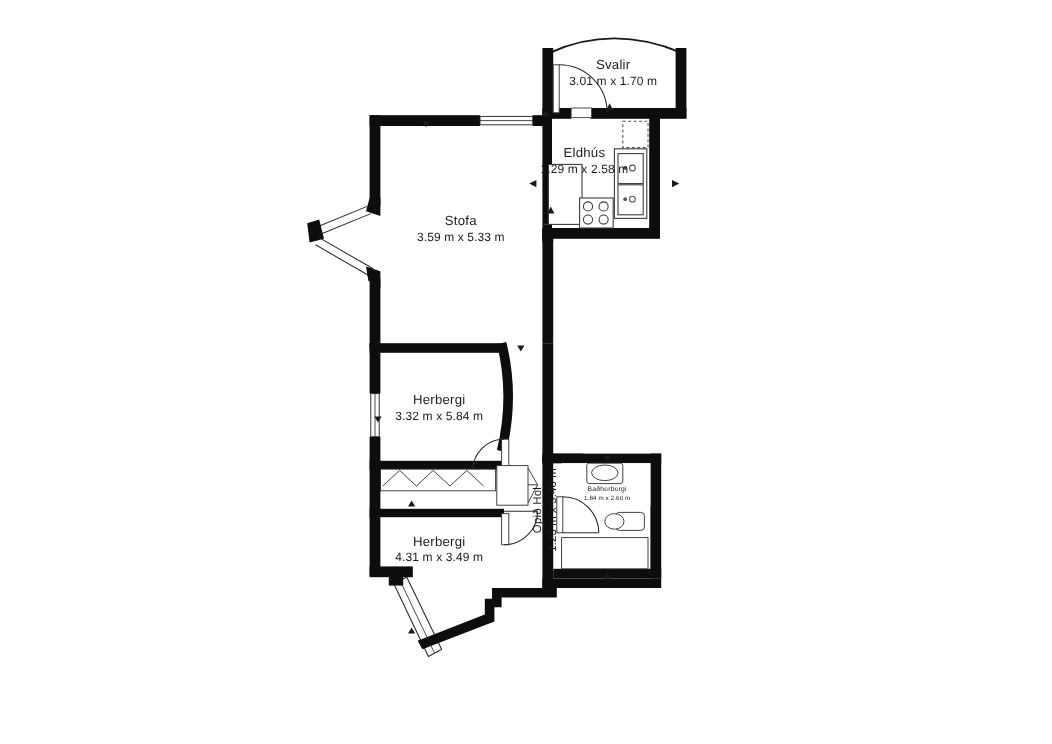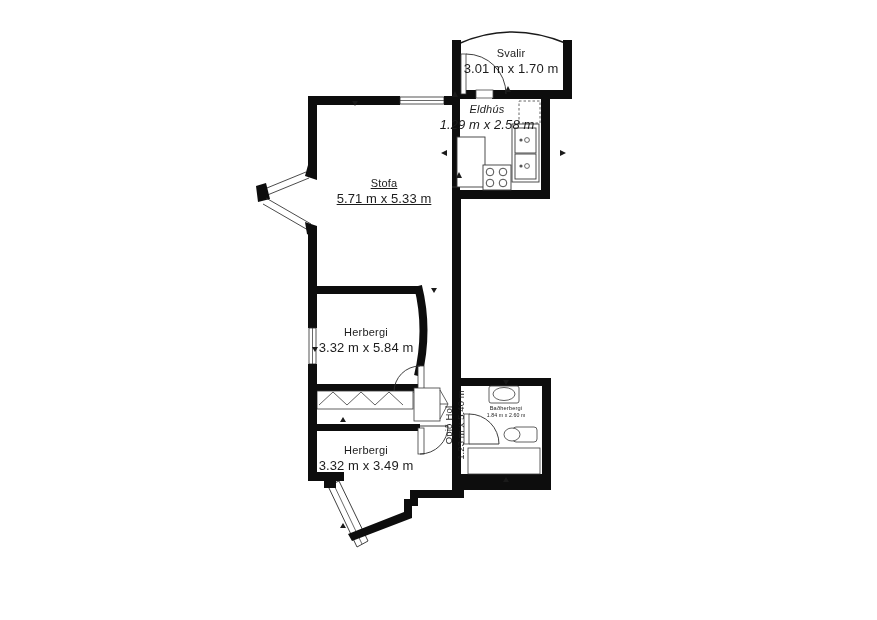--- a/index.html
+++ b/index.html
@@ -32,21 +32,21 @@
     white-space: nowrap;
     pointer-events: none;
   }
   .room-label .rname {
     display: block;
     font-size: 11px;
     letter-spacing: .2px;
   }
   .room-label .rdim {
     display: block;
-    font-size: 13px;
+    font-size: 10px;
     letter-spacing: .1px;
   }
   .room-label.tiny .rname { font-size: 5.6px; }
   .room-label.tiny .rdim  { font-size: 5.2px; }
   .room-label.vertical {
     transform-origin: center center;
     transform: translate(-50%, -50%) rotate(-90deg);
   }
   .room-label.vertical .rname { font-size: 9.5px; }
   .room-label.vertical .rdim  { font-size: 9.5px; }
@@ -247,38 +247,38 @@
       <polygon points="503,482 509,482 506,477"></polygon>
       <polygon points="452,97 458,97 455,91"></polygon>
     </g>
   </svg>
 
   <div class="room-label" style="left:511px; top:62px; transform:translate(-50%,-50%);">
     <span class="rname">Svalir</span>
     <span class="rdim">3.01 m x 1.70 m</span>
   </div>
 
-  <div class="room-label" style="left:487px; top:118px; transform:translate(-50%,-50%);font-style:italic;">
+  <div class="room-label" style="left:487px; top:135px; transform:translate(-50%,-50%);">
     <span class="rname">Eldhús</span>
     <span class="rdim">1.29 m x 2.58 m</span>
   </div>
 
-  <div class="room-label" style="left:384px; top:192px; transform:translate(-50%,-50%);text-decoration:underline;">
+  <div class="room-label" style="left:384px; top:192px; transform:translate(-50%,-50%);">
     <span class="rname">Stofa</span>
-    <span class="rdim">5.71 m x 5.33 m</span>
+    <span class="rdim">3.59 m x 5.33 m</span>
   </div>
 
   <div class="room-label" style="left:366px; top:341px; transform:translate(-50%,-50%);">
     <span class="rname">Herbergi</span>
     <span class="rdim">3.32 m x 5.84 m</span>
   </div>
 
   <div class="room-label" style="left:366px; top:459px; transform:translate(-50%,-50%);">
     <span class="rname">Herbergi</span>
-    <span class="rdim">3.32 m x 3.49 m</span>
+    <span class="rdim">4.31 m x 3.49 m</span>
   </div>
 
   <div class="room-label vertical" style="left:455px; top:425px;">
     <span class="rname">Opið Hol</span>
     <span class="rdim">1.23 m x 5.40 m</span>
   </div>
 
   <div class="room-label tiny" style="left:506px; top:412px; transform:translate(-50%,-50%);">
     <span class="rname">Baðherbergi</span>
     <span class="rdim">1.84 m x 2.60 m</span>

